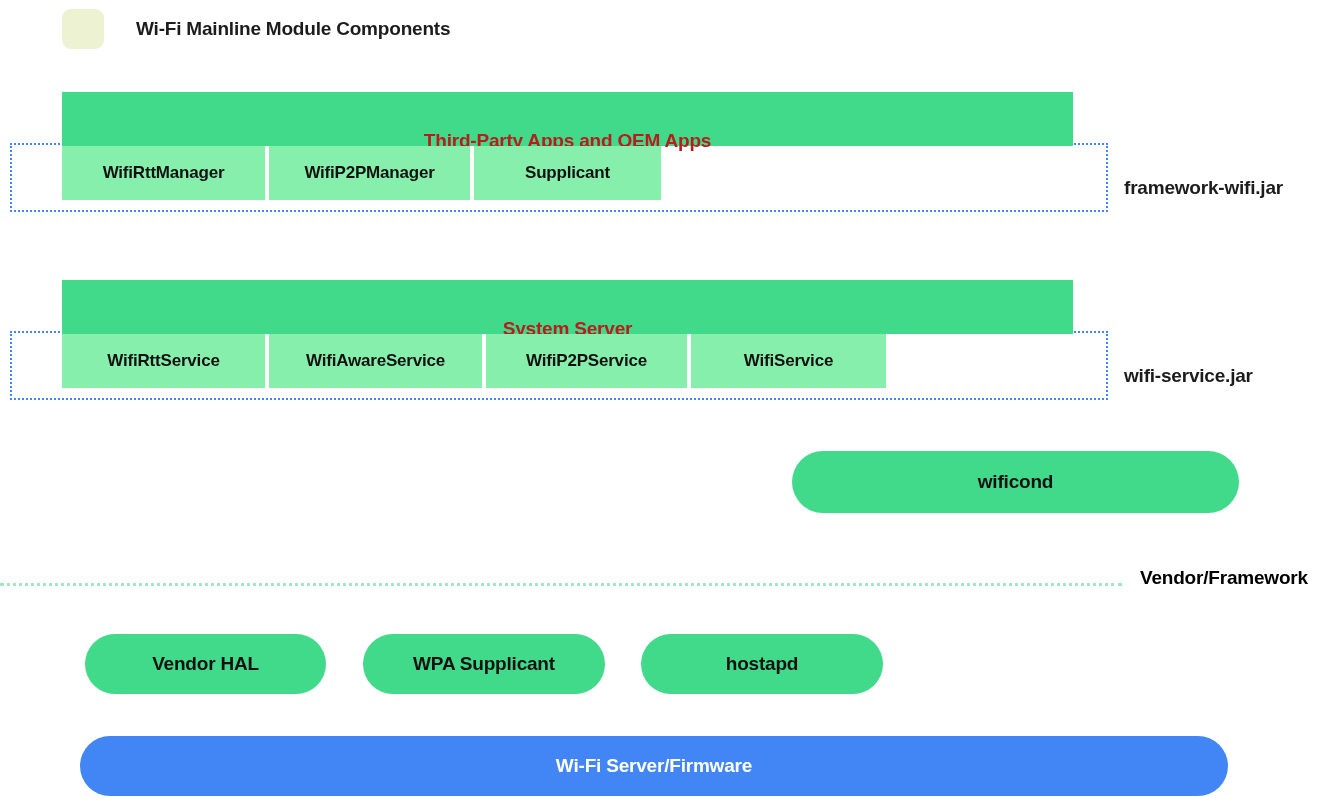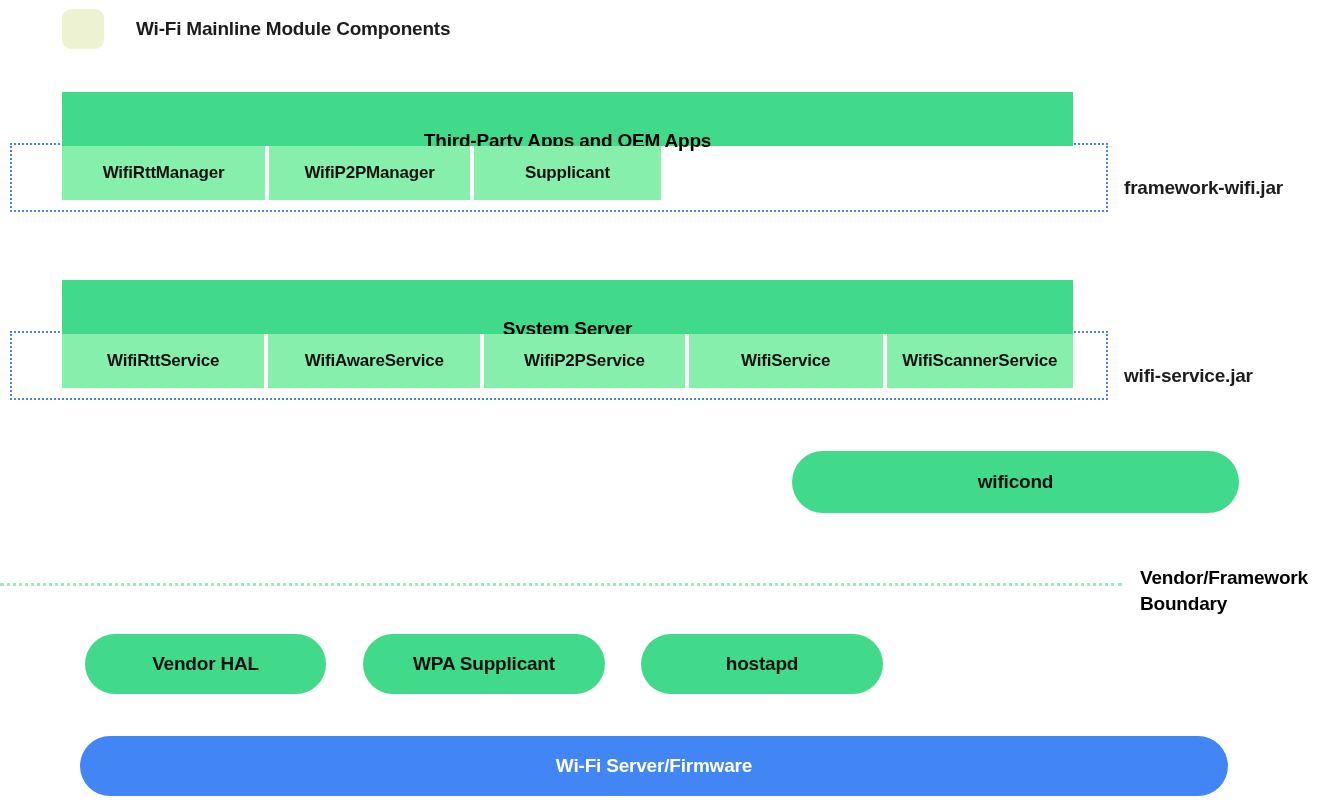--- a/index.html
+++ b/index.html
@@ -52,21 +52,21 @@
     position: absolute;
     background: #41D98A;
     display: flex;
     align-items: center;
     justify-content: center;
     box-sizing: border-box;
   }
   .green-bar .bar-label {
     font-size: 19px;
     font-weight: bold;
-    color: #000000;
+    color: #b91c1c;
     letter-spacing: -0.2px;
     white-space: nowrap;
     margin-top: 44px;
   }
   .cell-row {
     position: absolute;
     display: flex;
     gap: 4px;
   }
   .cell {
@@ -184,36 +184,32 @@
     </div>
     <div class="cell" style="width:213px;">
       <span class="cell-label">WifiAwareService</span>
     </div>
     <div class="cell" style="width:201px;">
       <span class="cell-label">WifiP2PService</span>
     </div>
     <div class="cell" style="width:195px;">
       <span class="cell-label">WifiService</span>
     </div>
-    <div class="cell" style="width:187px;">
-      <span class="cell-label">WifiScannerService</span>
-    </div>
   </div>
 
   <div class="jar-label" style="left:1124px; top:365px;">wifi-service.jar</div>
 </div>
 
 <div class="pill green" style="left:792px; top:451px; width:447px; height:62px; border-radius:31px;">
   <span class="pill-label">wificond</span>
 </div>
 
 <div id="boundary-line"></div>
 <div id="boundary-label">
   <div>Vendor/Framework</div>
-  <div>Boundary</div>
 </div>
 
 <div class="pill green" style="left:85px; top:634px; width:241px; height:60px; border-radius:30px;">
   <span class="pill-label">Vendor HAL</span>
 </div>
 <div class="pill green" style="left:363px; top:634px; width:242px; height:60px; border-radius:30px;">
   <span class="pill-label">WPA Supplicant</span>
 </div>
 <div class="pill green" style="left:641px; top:634px; width:242px; height:60px; border-radius:30px;">
   <span class="pill-label">hostapd</span>

